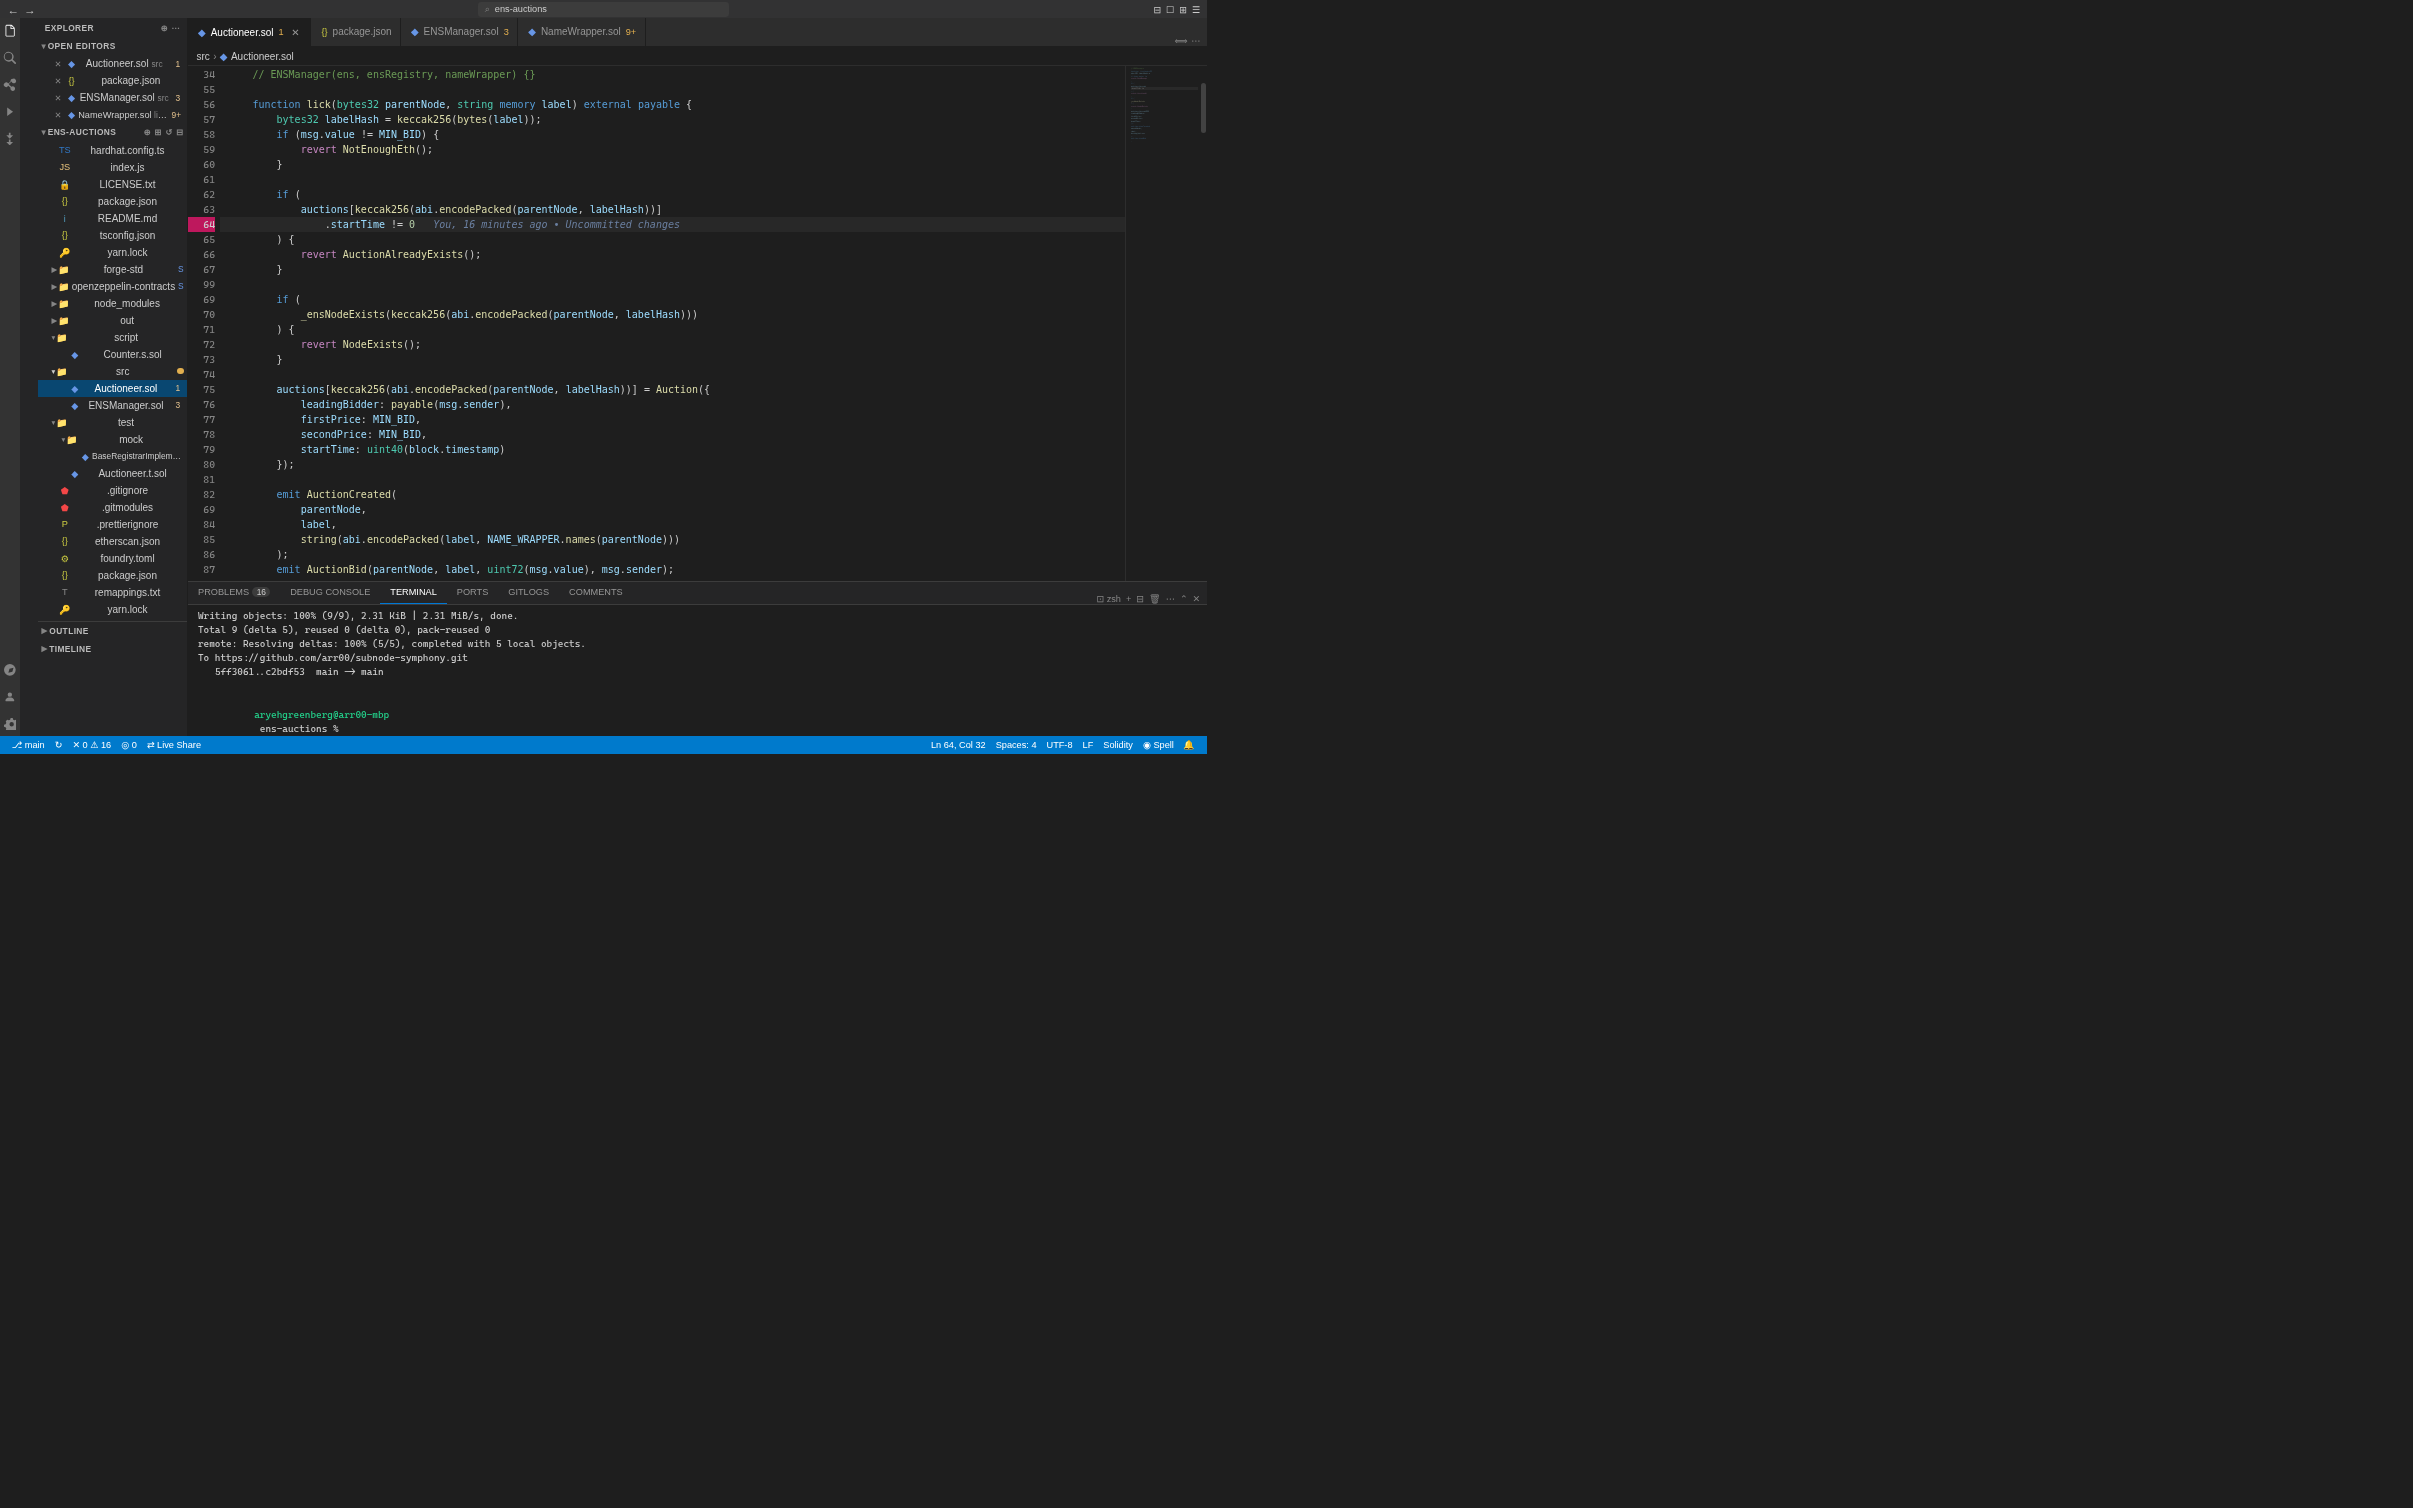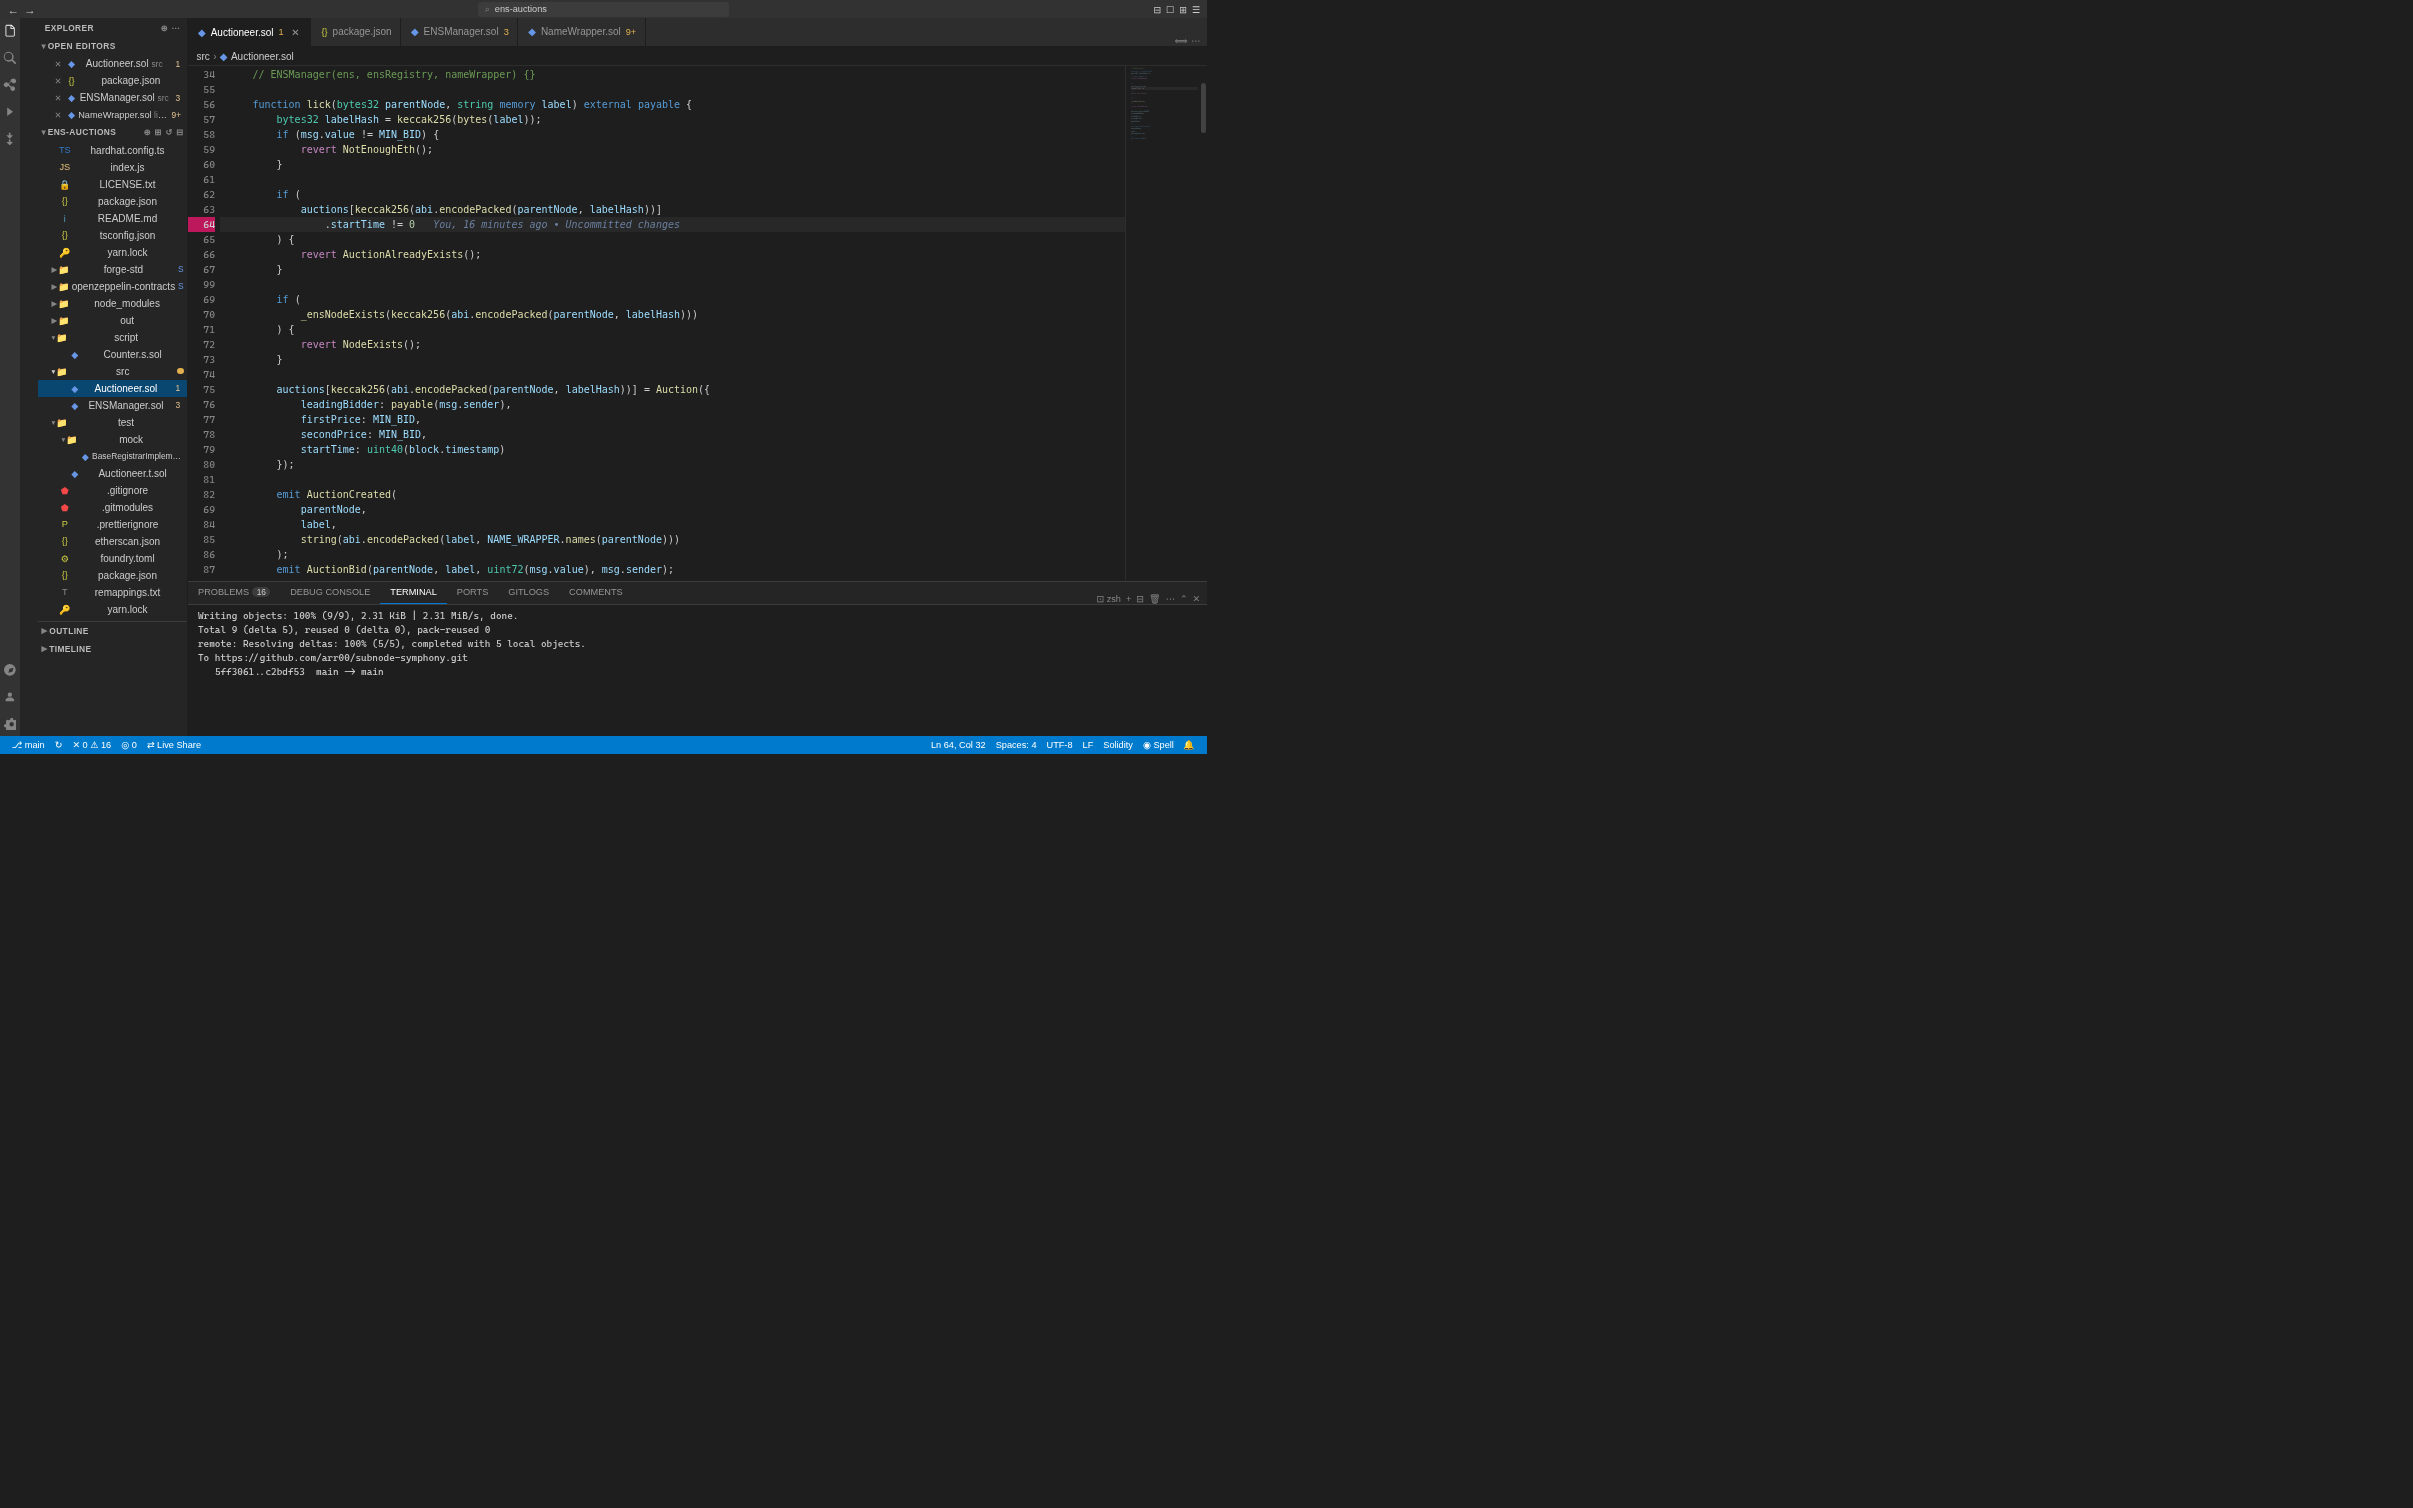--- a/index.html
+++ b/index.html
@@ -878,20 +878,25 @@
           <span>✕</span>
         </div>
       </div>
       <div id="terminal-content">
         <div class="terminal-line">Writing objects: 100% (9/9), 2.31 KiB | 2.31 MiB/s, done.</div>
         <div class="terminal-line">Total 9 (delta 5), reused 0 (delta 0), pack-reused 0</div>
         <div class="terminal-line">remote: Resolving deltas: 100% (5/5), completed with 5 local objects.</div>
         <div class="terminal-line">To https://github.com/arr00/subnode-symphony.git</div>
         <div class="terminal-line">   5ff3061..c2bdf53  main -&gt; main</div>
         <div class="terminal-line"> </div>
+        <div class="terminal-line">
+          <span class="terminal-prompt">aryehgreenberg@arr00-mbp</span>
+          <span style="color:#cccccc;"> ens-auctions % </span>
+          
+        </div>
       </div>
     </div>
 
   </div>
 </div>
 
 <div id="status-bar">
   <div class="status-item">
     <span>⎇</span>
     <span>main</span>

